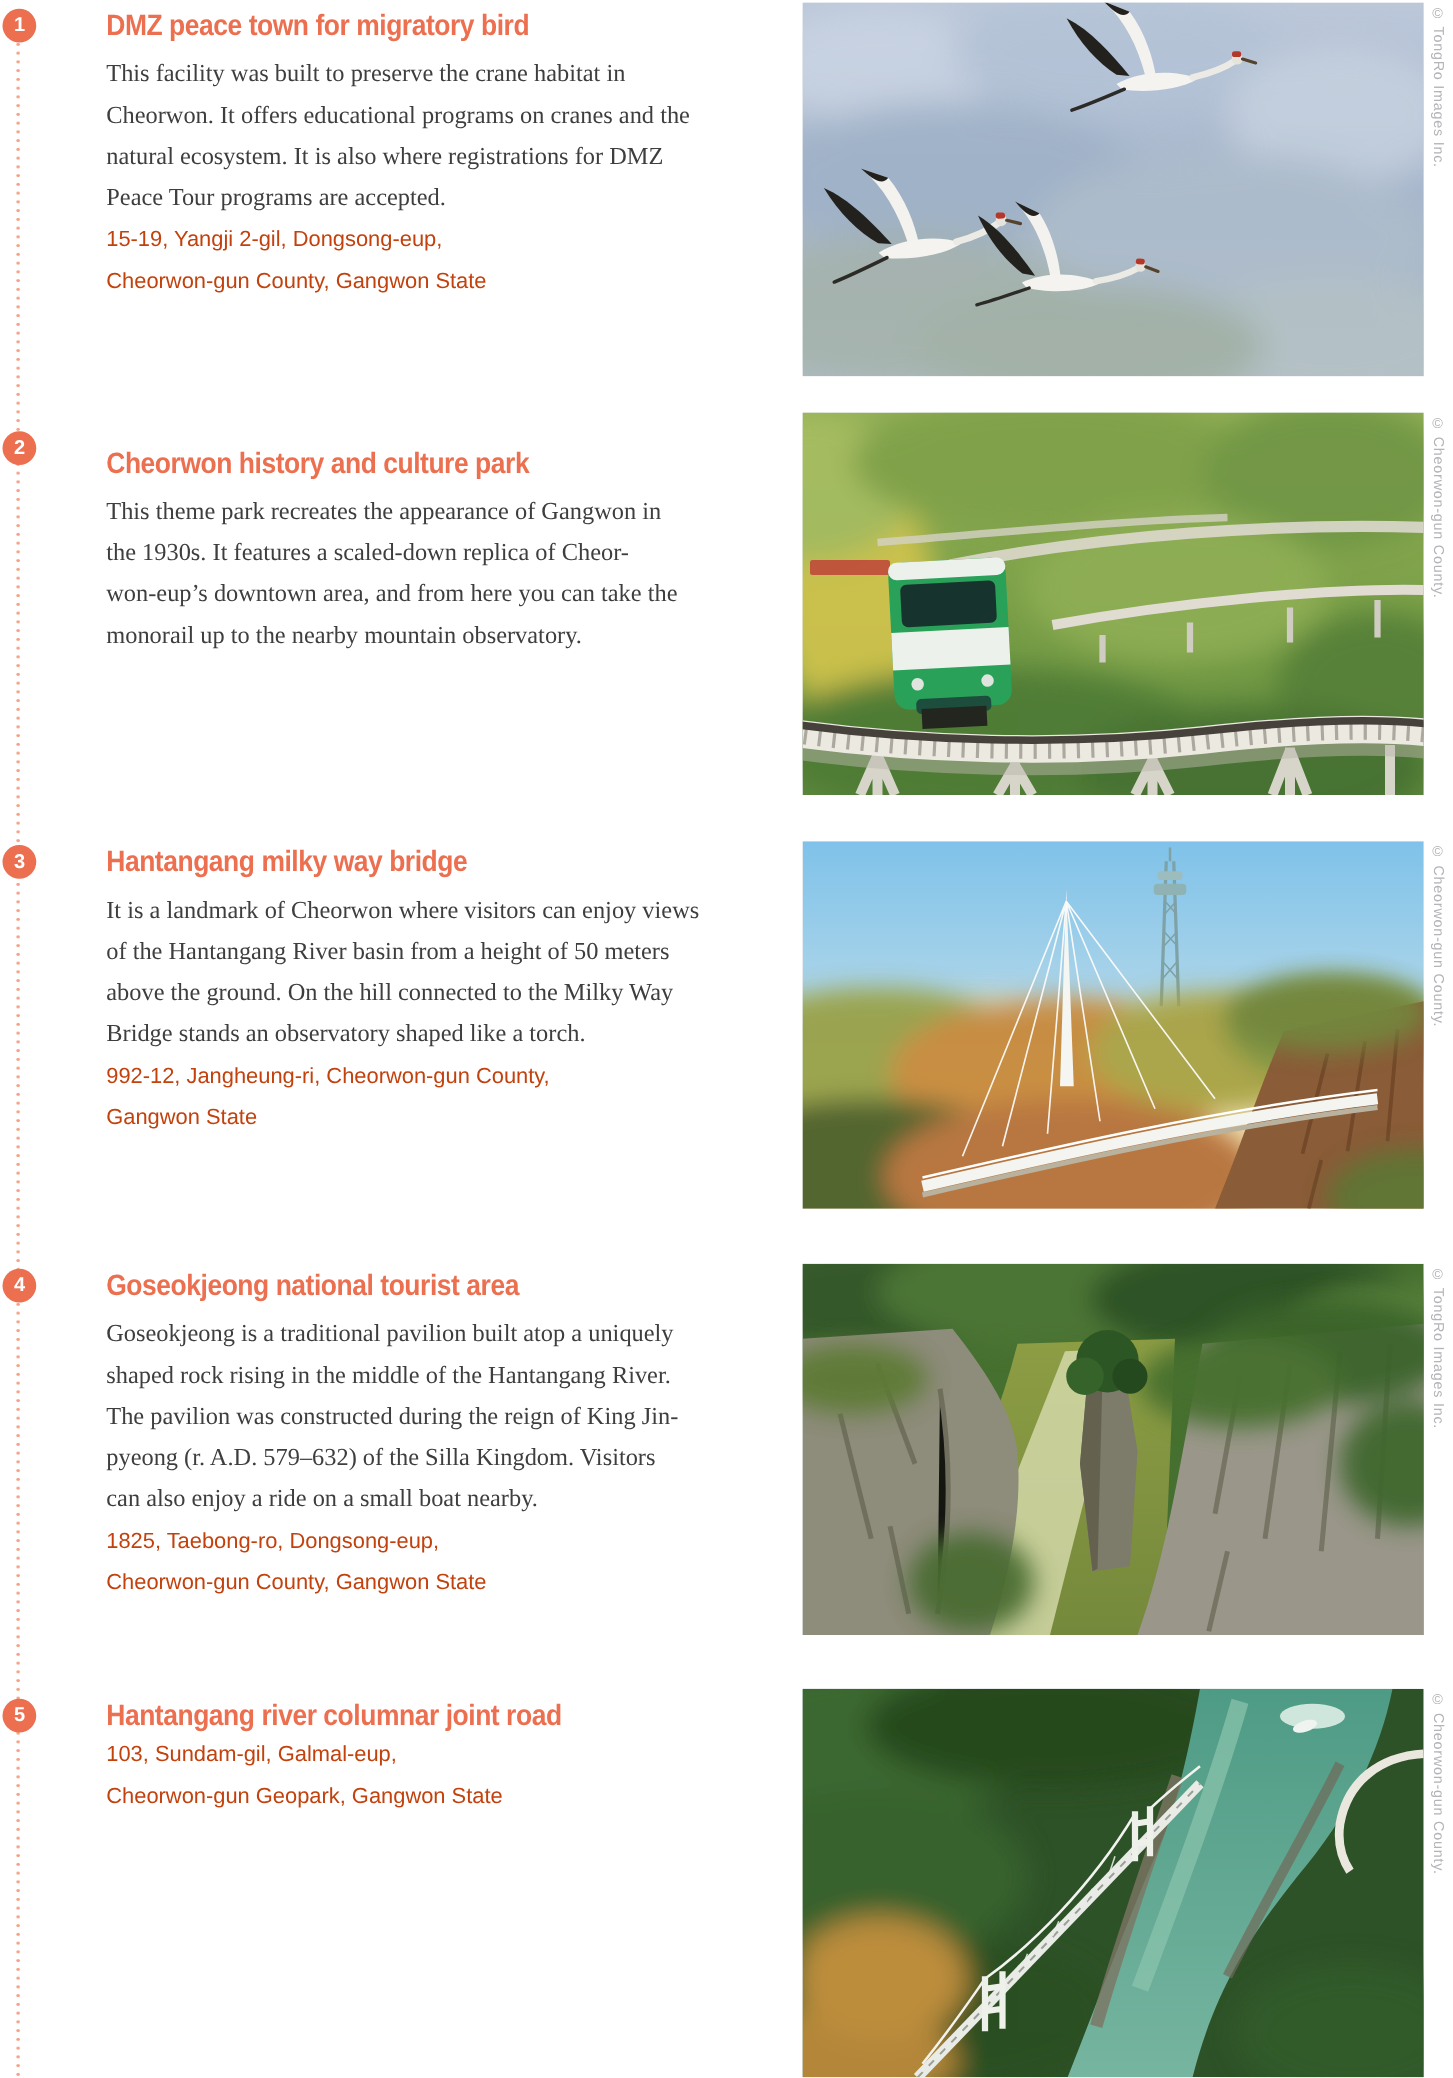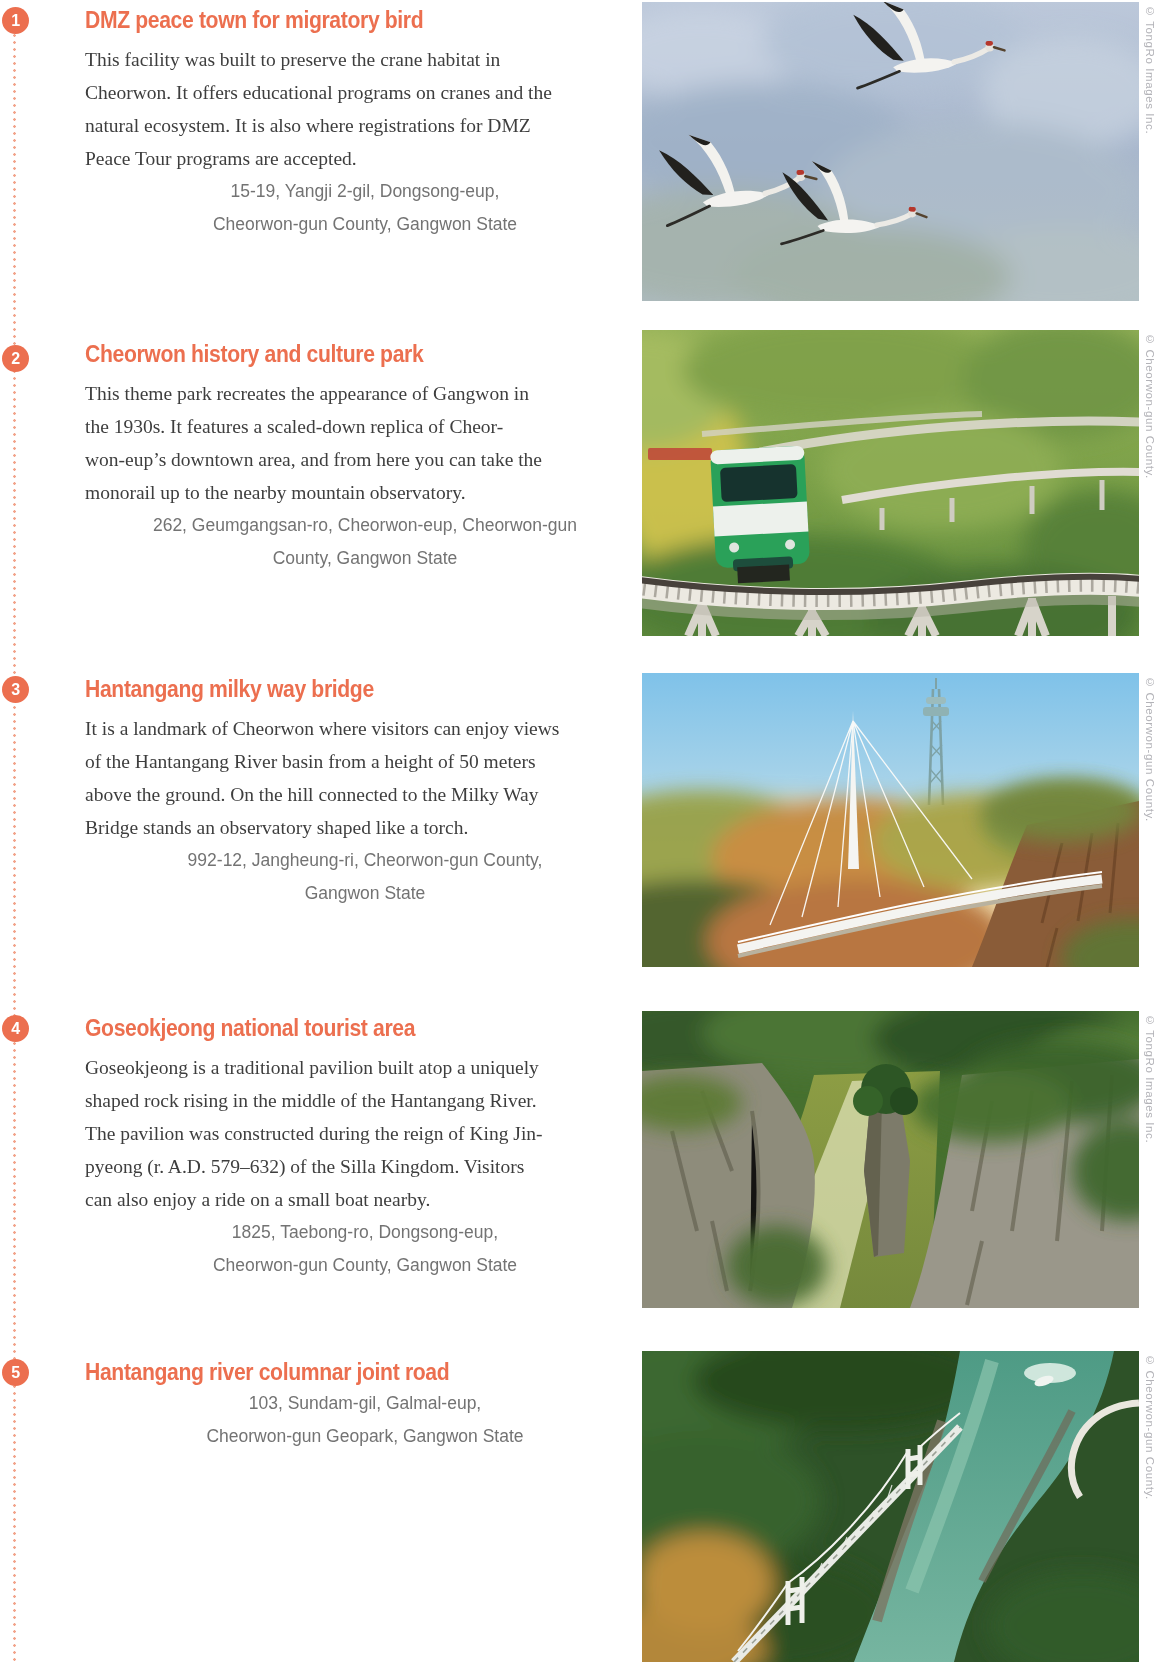--- a/index.html
+++ b/index.html
@@ -20,38 +20,37 @@
   .textcol{position:absolute;left:48px;width:560px;z-index:2;margin-left:37px;}
   .title{
     margin:0;font:700 23.5px/29px "Liberation Sans",sans-serif;color:#EC6F4F;
     letter-spacing:-0.4px;white-space:nowrap;transform:scaleX(0.9);transform-origin:0 0;
   }
   .body{
     margin:8px 0 0 0;font:19.5px/33px "Liberation Serif",serif;color:#3E3E3E;
     white-space:pre-line;
   }
   .addr{
-    margin:0;font:17.5px/33px "Liberation Sans",sans-serif;color:#737373;
+    margin:0;font:17.5px/33px "Liberation Sans",sans-serif;color:#c2410c;
     white-space:pre-line;
-    text-align:center;
   }
   .photo{
     position:absolute;left:642px;width:497px;margin:0;padding:0;z-index:2;
     overflow:hidden;background:#dfe3e8;
   }
   .photo svg{display:block;width:100%;height:100%;}
   .credit{
     position:absolute;left:1142px;z-index:2;
     writing-mode:vertical-rl;
     font:11.5px/16px "Liberation Sans",sans-serif;color:#B3B3B8;letter-spacing:0.6px;
     white-space:nowrap;
   }
   
   .t1{top:6px}   .p1{top:2px;height:299px}   .c1{top:5px}
-  .t2{top:340px} .p2{top:330px;height:306px} .c2{top:333px}
+  .t2{top:356px} .p2{top:330px;height:306px} .c2{top:333px}
   .t3{top:675px} .p3{top:673px;height:294px} .c3{top:676px}
   .t4{top:1014px}.p4{top:1011px;height:297px}.c4{top:1014px}
   .t5{top:1358px}.p5{top:1351px;height:311px}.c5{top:1354px}
   .b1{top:7px} .b2{top:345px} .b3{top:676px} .b4{top:1015px} .b5{top:1359px}
 </style>
 </head>
 <body>
 
 <div class="page">
   <div class="dots"></div>
@@ -107,22 +106,20 @@
   </figure>
   <div class="credit c1">© TongRo Images Inc.</div>
 
   <div class="badge b2">2</div>
   <div class="textcol t2">
     <h2 class="title">Cheorwon history and culture park</h2>
     <p class="body">This theme park recreates the appearance of Gangwon in
 the 1930s. It features a scaled-down replica of Cheor-
 won-eup’s downtown area, and from here you can take the
 monorail up to the nearby mountain observatory.</p>
-    <p class="addr">262, Geumgangsan-ro, Cheorwon-eup, Cheorwon-gun
-County, Gangwon State</p>
   </div>
   <figure class="photo p2">
     <svg viewBox="0 0 497 306" preserveAspectRatio="none">
       <defs>
         <linearGradient id="g2" x1="0" y1="0" x2="0" y2="1">
           <stop offset="0" stop-color="#93b057"></stop>
             <stop offset="0.5" stop-color="#7ba048"></stop>
             <stop offset="1" stop-color="#5f8a3c"></stop>
         </linearGradient>
         <filter id="f2" x="-40%" y="-40%" width="180%" height="180%">

